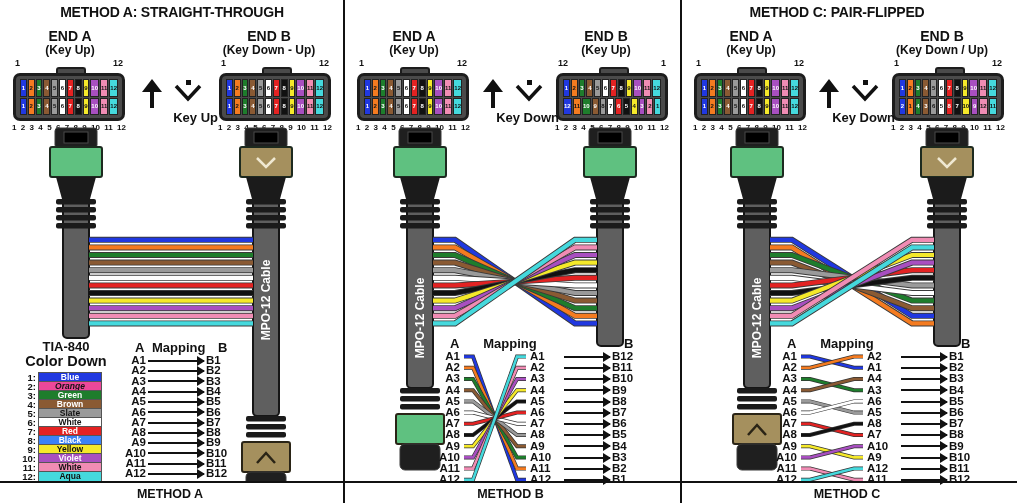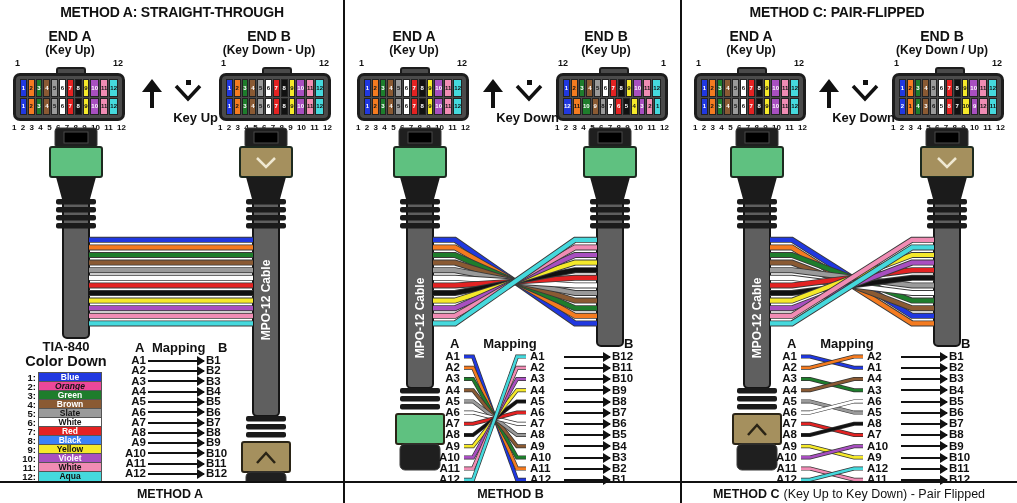--- a/index.html
+++ b/index.html
@@ -840,15 +840,14 @@
         <span>B11</span>
       </div>
       <div class="mrow" style="left: 186px; top: 474.2px; width: 130px;">
         <span style="width: 32px;">A11</span>
         <span class="arrow" style="width: 46px;"></span>
         <span>B12</span>
       </div>
     </div>
     <div class="cap" style="left: 681px; width: 336px;">
       <b>METHOD C</b>
-      <span>(Key Up to Key Down) - Pair Flipped</span>
     </div>
   </div>
 
 </body></html>

